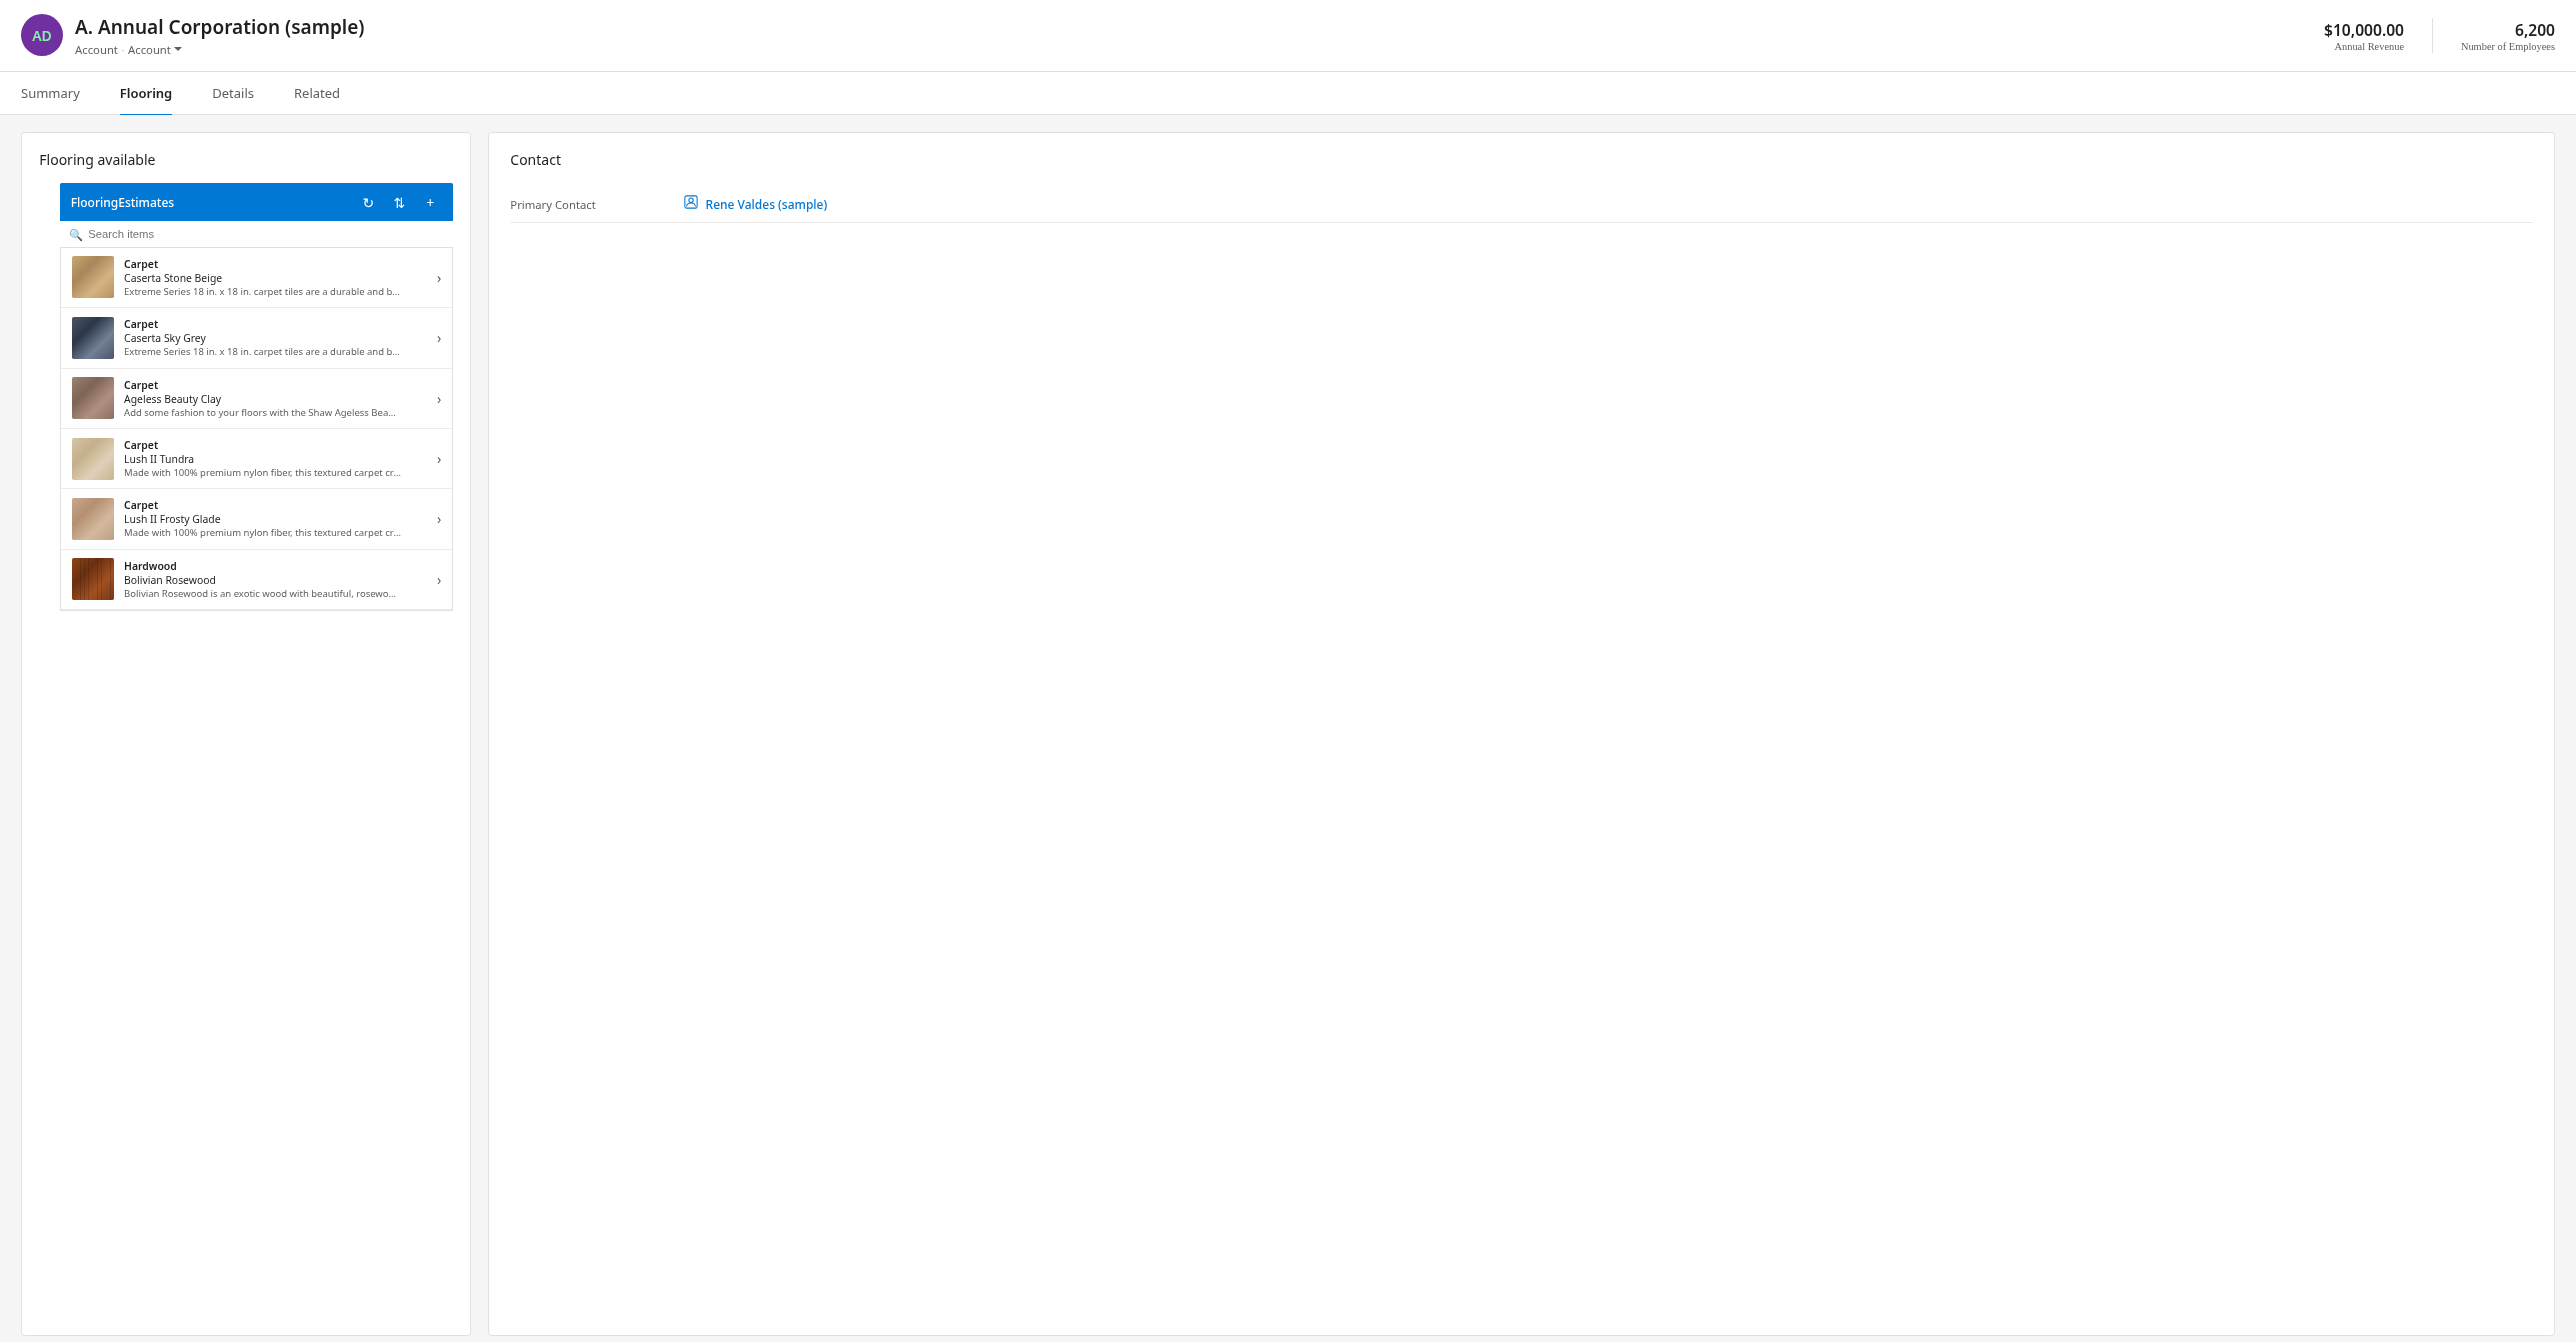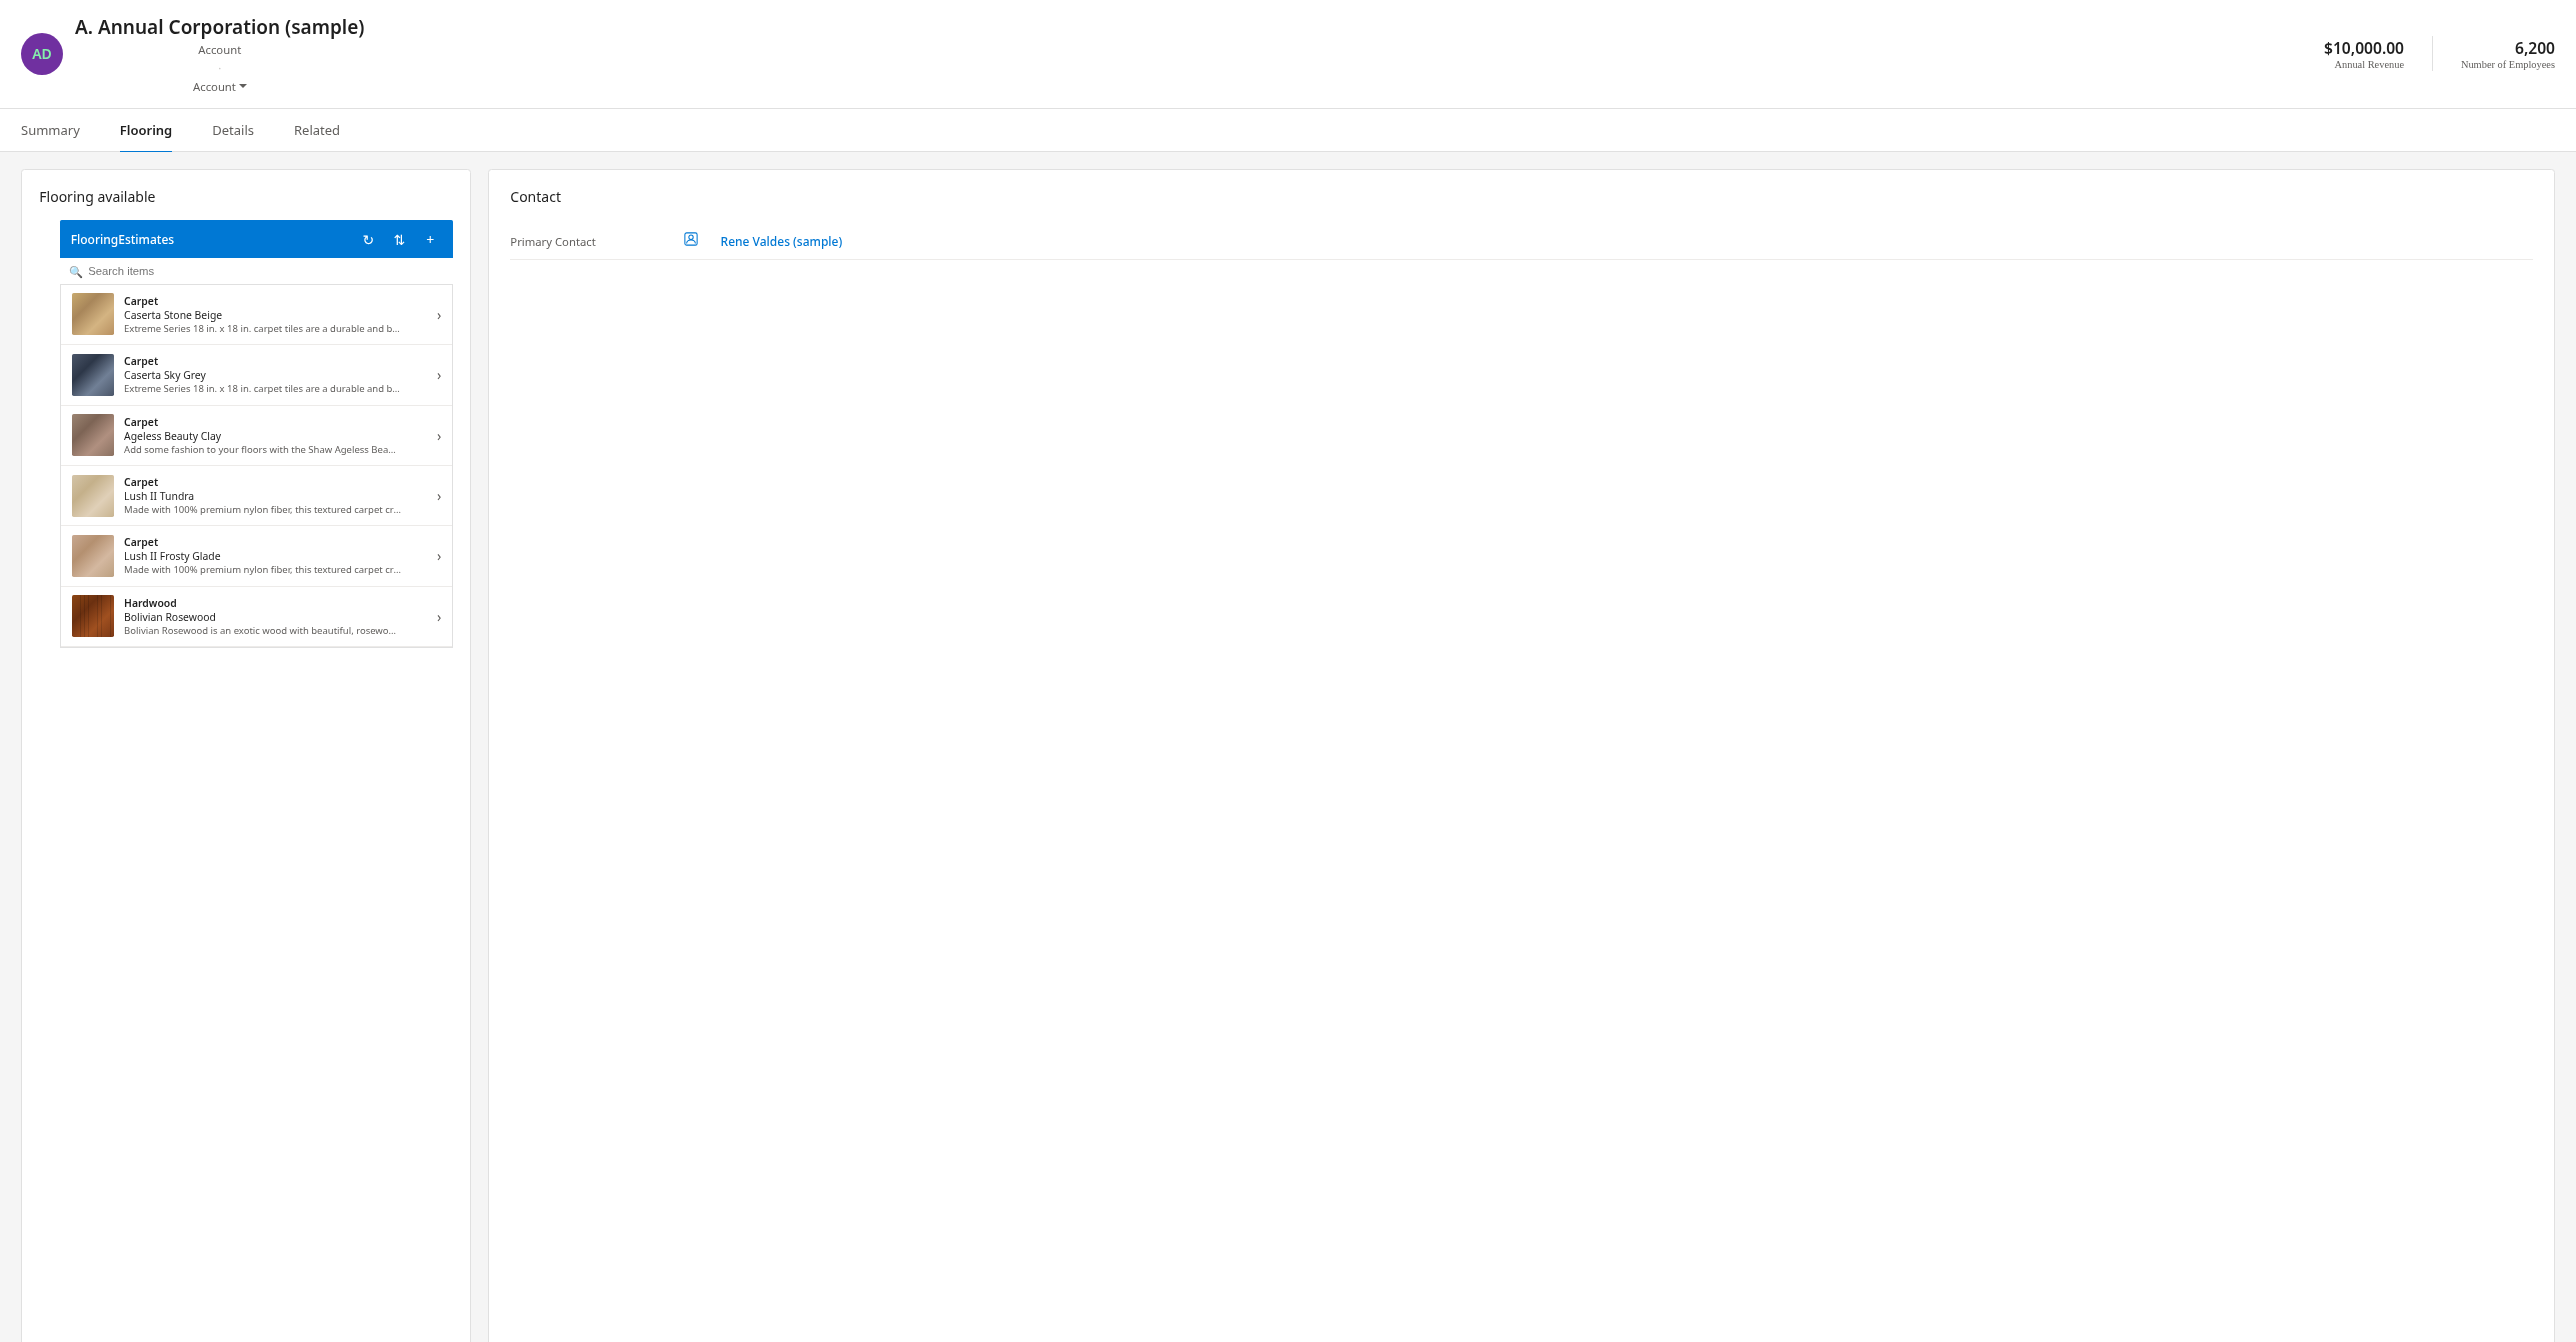--- a/index.html
+++ b/index.html
@@ -41,21 +41,20 @@
       font-weight: 600;
       color: #1f1f1f;
     }
     .header-subtitle {
       font-size: 11.3px;
       color: #605e5c;
       margin-top: 1.7px;
       display: flex;
       align-items: center;
       gap: 3.5px;
-      flex-direction: column;
     }
     .header-subtitle .sep { color: #c8c6c4; }
     .header-subtitle .dropdown {
       display: flex;
       align-items: center;
       gap: 2.6px;
       cursor: pointer;
       color: #605e5c;
     }
     .chevron-down {
@@ -276,21 +275,21 @@
     }
     .contact-label {
       font-size: 11.3px;
       color: #605e5c;
       width: 156px;
       flex-shrink: 0;
     }
     .contact-link {
       display: flex;
       align-items: center;
-      gap: 23px;
+      gap: 8px;
       color: #0078d4;
       font-size: 12px;
       font-weight: 500;
       cursor: pointer;
       text-decoration: none;
     }
     .contact-icon {
       color: #0078d4;
       font-size: 12px;
     }

